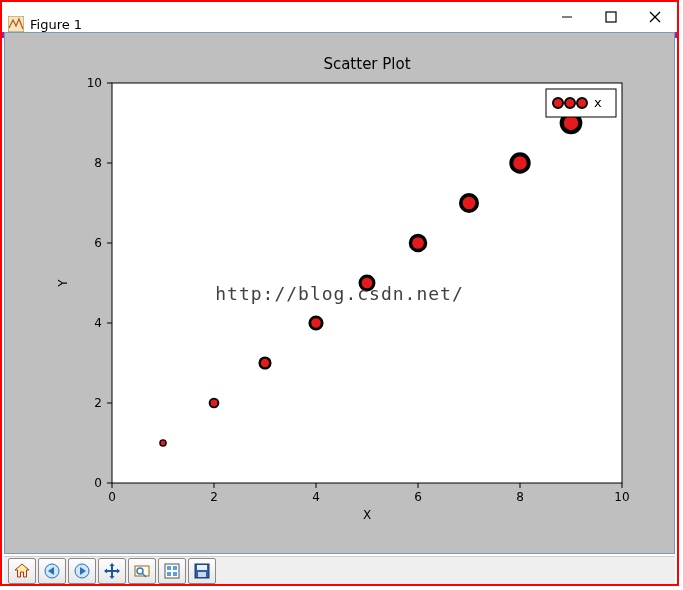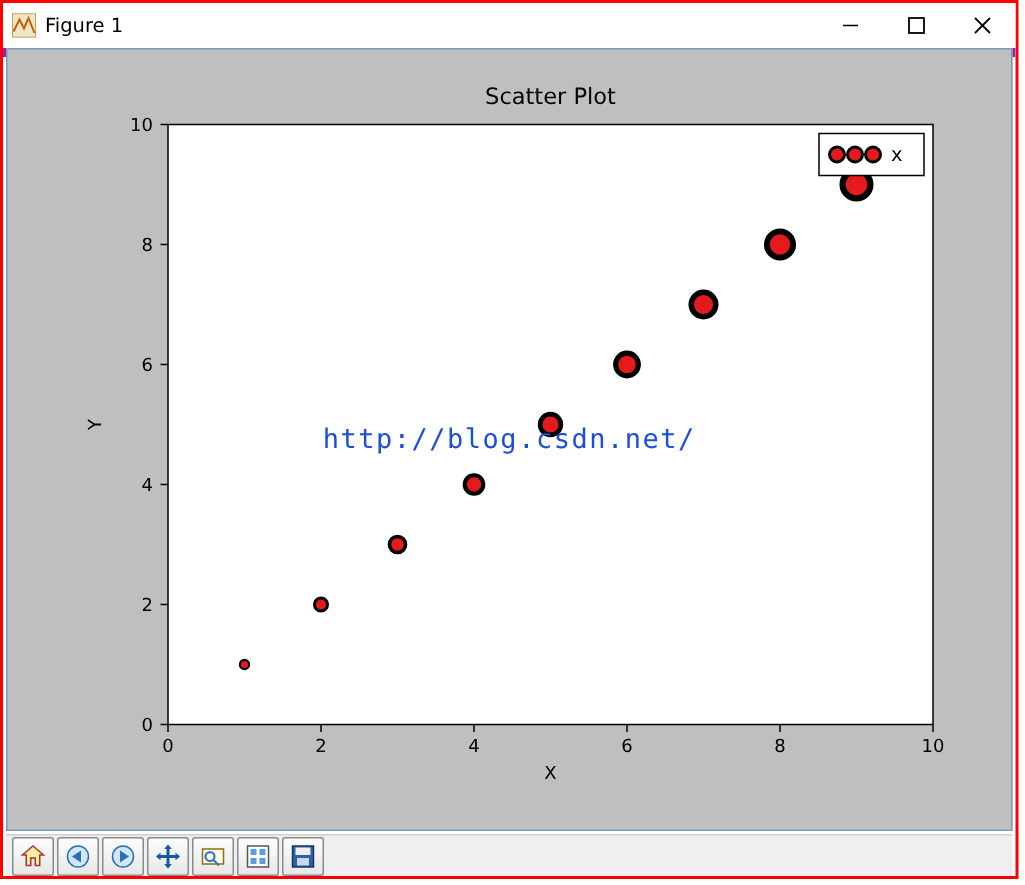--- a/index.html
+++ b/index.html
@@ -1,27 +1,27 @@
 <!DOCTYPE html>
 <html><head>
 <meta charset="utf-8">
 <style>
   html,body{margin:0;padding:0;font-family:"DejaVu Sans",Arial,sans-serif;font-size:12px;color:#000;background:#fff}
   .outer-red{border:2px solid #ff0000;width:679px;height:586px;box-sizing:border-box;position:relative}
   
-  .titlebar{height:30px;border-bottom:6px solid #a21caf;display:flex;align-items:center;background:#fff}
+  .titlebar{height:30px;border-bottom:6px solid #a21caf;display:flex;align-items:flex-end;background:#fff}
   .titlebar .icon-box{width:16px;height:16px;margin:0 6px;display:flex;align-items:center;justify-content:center}
   .titlebar .title{flex:0 0 auto;font-size:13px}
   .spacer{flex:1}
   .winbtn{width:44px;height:30px;display:flex;align-items:center;justify-content:center;font-size:14px}
   .winbtn svg{display:block}
   
   .figure-body{position:absolute;left:2px;right:2px;top:30px;bottom:30px;border:1px solid #7e9ab0;background:#bfbfbf;display:flex;align-items:center;justify-content:center;box-sizing:border-box}
   .plot-wrap{position:relative;width:625px;height:500px}
-  .watermark{position:absolute;left:50%;top:50%;transform:translate(-50%,-50%);color:#1d4ed8;font-family:Consolas,monospace;font-size:18px;letter-spacing:1px;pointer-events:none}
+  .watermark{position:absolute;left:50%;top:50%;transform:translate(-50%,-50%);color:#404040;font-family:Consolas,monospace;font-size:18px;letter-spacing:1px;pointer-events:none}
   
   .toolbar{position:absolute;left:2px;right:2px;bottom:0;height:28px;background:#efefef;border-top:1px solid #d0d0d0;display:flex;align-items:center;padding-left:4px;gap:2px;box-sizing:border-box}
   .tbtn{width:26px;height:24px;border:1px solid #8a8a8a;background:linear-gradient(#fdfdfd,#e7e7e7);display:flex;align-items:center;justify-content:center;border-radius:2px}
   .tbtn svg{display:block}
   
   svg text{font-family:"DejaVu Sans",Arial,sans-serif}
 </style>
 </head>
 <body>
 <div class="outer-red">

